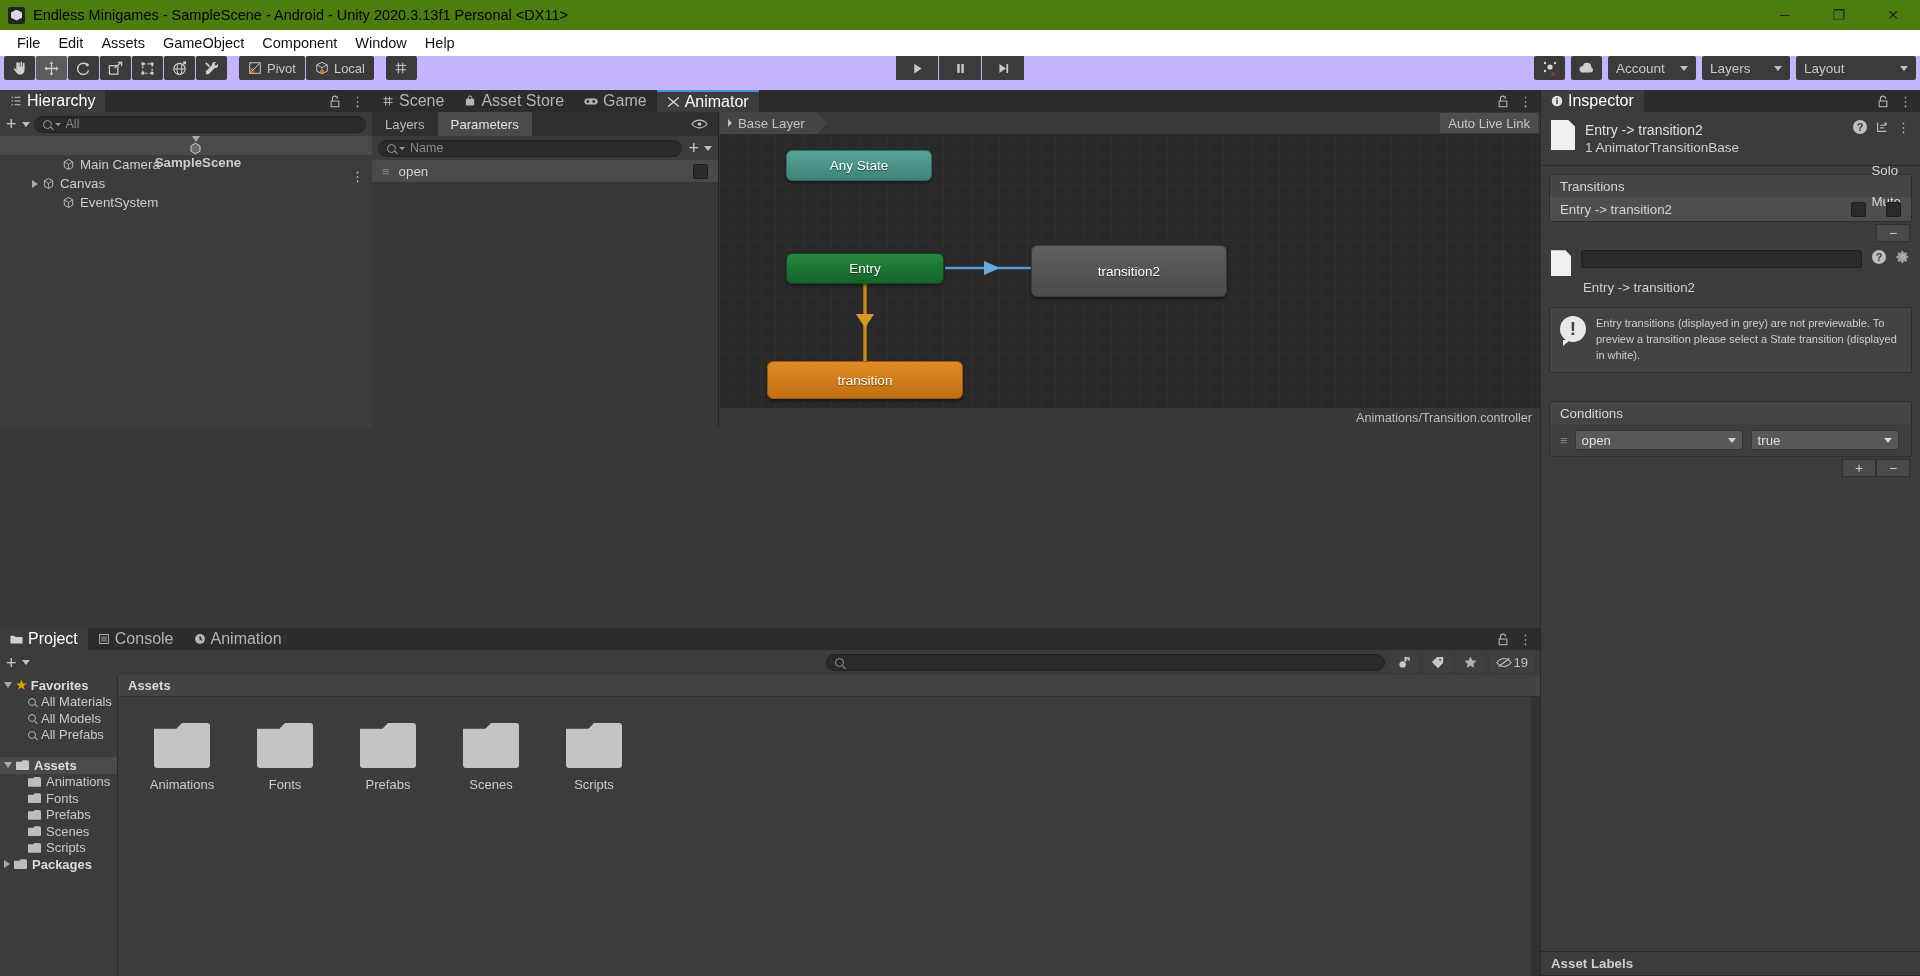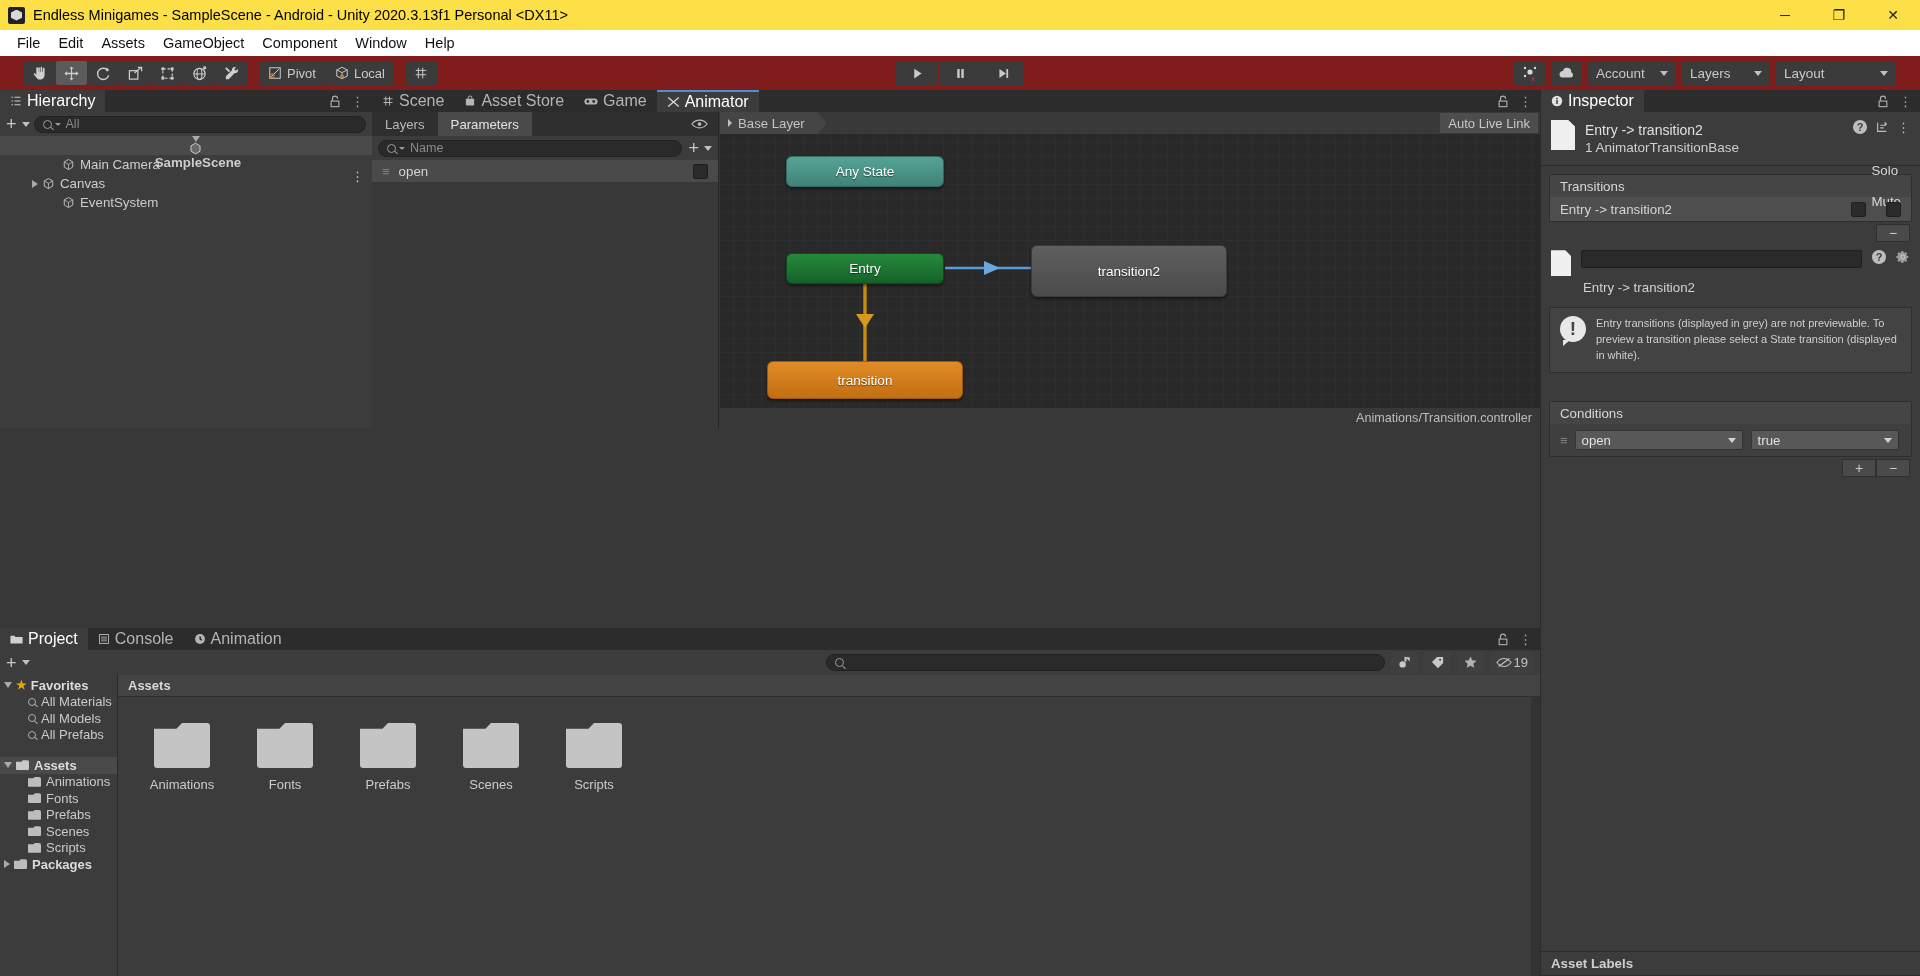--- a/index.html
+++ b/index.html
@@ -9,21 +9,21 @@
     font-family: "Liberation Sans", sans-serif;
     font-size: 14px;
     color: #c4c4c4;
     overflow: hidden;
     -webkit-font-smoothing: antialiased;
   }
   .app { position: relative; width: 1920px; height: 976px; }
 
   
   .titlebar {
-    height: 30px; background: #fde047; color: #000000;
+    height: 30px; background: #4d7c0f; color: #000000;
     display: flex; align-items: center; padding-left: 8px;
     font-size: 14.5px;
   }
   .unity-logo {
     width: 17px; height: 17px; background: #222; border-radius: 2px;
     margin-right: 8px; position: relative; flex: none;
   }
   .unity-logo::after {
     content: ""; position: absolute; left: 3px; top: 3px;
     width: 11px; height: 11px; background: #d8d8d8;
@@ -37,22 +37,22 @@
 
   
   .menubar {
     height: 26px; background: #ffffff; display: flex; align-items: center;
     padding-left: 8px; color: #111; font-size: 14.5px;
   }
   .menubar .mi { padding: 2px 9px; cursor: default; }
 
   
   .toolbar {
-    height: 34px; background: #7f1d1d; display: flex; align-items: center;
-    padding: 0 24px; gap: 0px; position: relative;
+    height: 34px; background: #c4b5fd; display: flex; align-items: flex-start;
+    padding: 0 4px; gap: 0px; position: relative;
   }
   .tgroup { display: flex; align-items: center; gap: 1px; }
   .tbtn {
     height: 24px; min-width: 31px; background: #3b3b3b;
     display: flex; align-items: center; justify-content: center;
     color: #c9c9c9; border-radius: 2px; padding: 0 5px;
   }
   .tbtn.active { background: #5b5b5b; }
   .tbtn svg { display: block; }
   .tbtn.pill { padding: 0 9px; gap: 5px; font-size: 13px; }
@@ -669,21 +669,21 @@
 
         <div class="graph">
 
           <svg style="position:absolute;left:0;top:0;width:100%;height:100%;pointer-events:none">
             <line x1="225" y1="134" x2="312" y2="134" stroke="#5b9bd5" stroke-width="2.4"></line>
             <polygon points="264,127 280,134 264,141" fill="#6aa8e0"></polygon>
             <line x1="145" y1="150" x2="145" y2="232" stroke="#c78a12" stroke-width="3.4"></line>
             <polygon points="136,180 154,180 145,194" fill="#d89a1e"></polygon>
           </svg>
 
-          <div class="node any" style="left:66px;top:22px;width:158px;height:31px">
+          <div class="node any" style="left:66px;top:16px;width:146px;height:31px">
             <span>Any State</span>
           </div>
           <div class="node entry" style="left:66px;top:119px;width:158px;height:31px">
             <span>Entry</span>
           </div>
           <div class="node grey" style="left:311px;top:111px;width:196px;height:52px">
             <span>transition2</span>
           </div>
           <div class="node trans" style="left:47px;top:227px;width:196px;height:38px">
             <span>transition</span>

